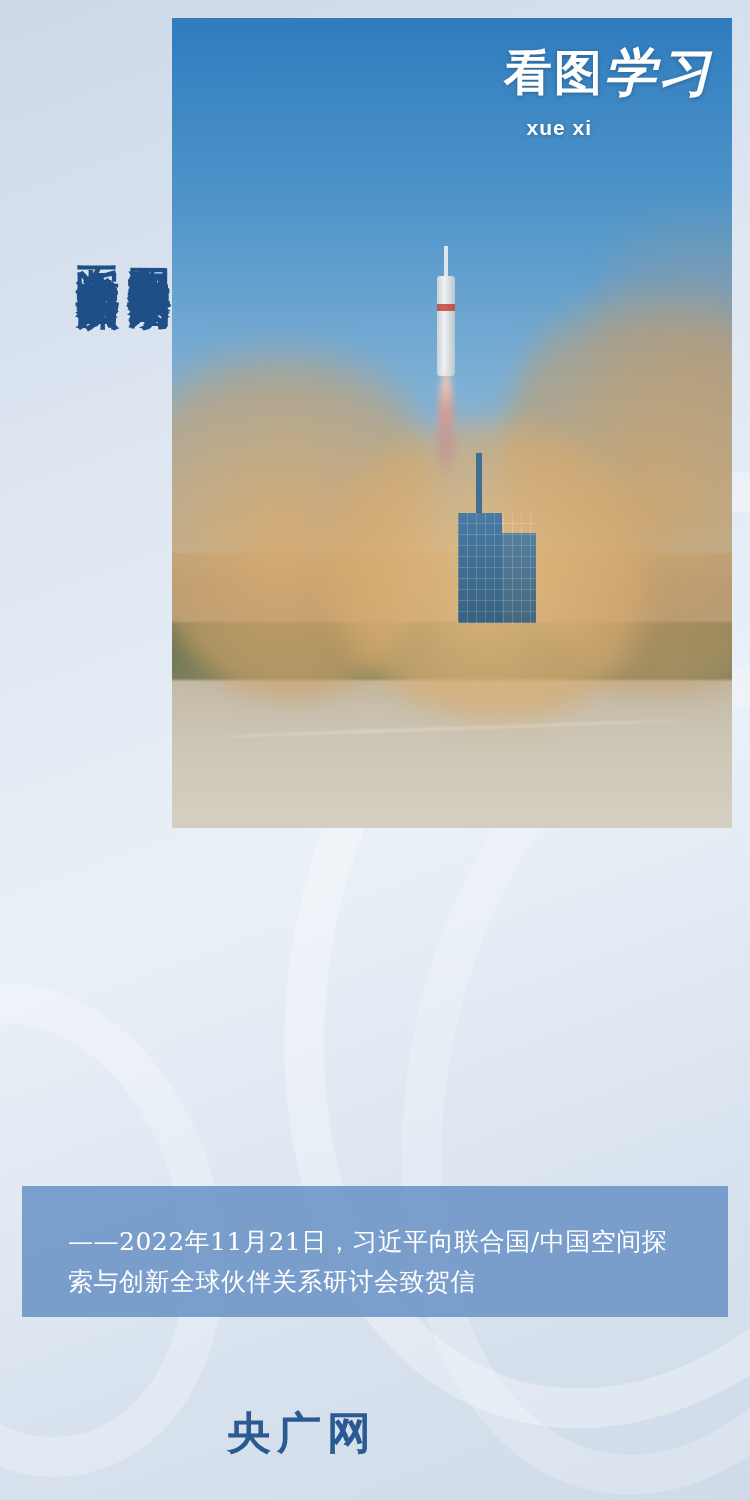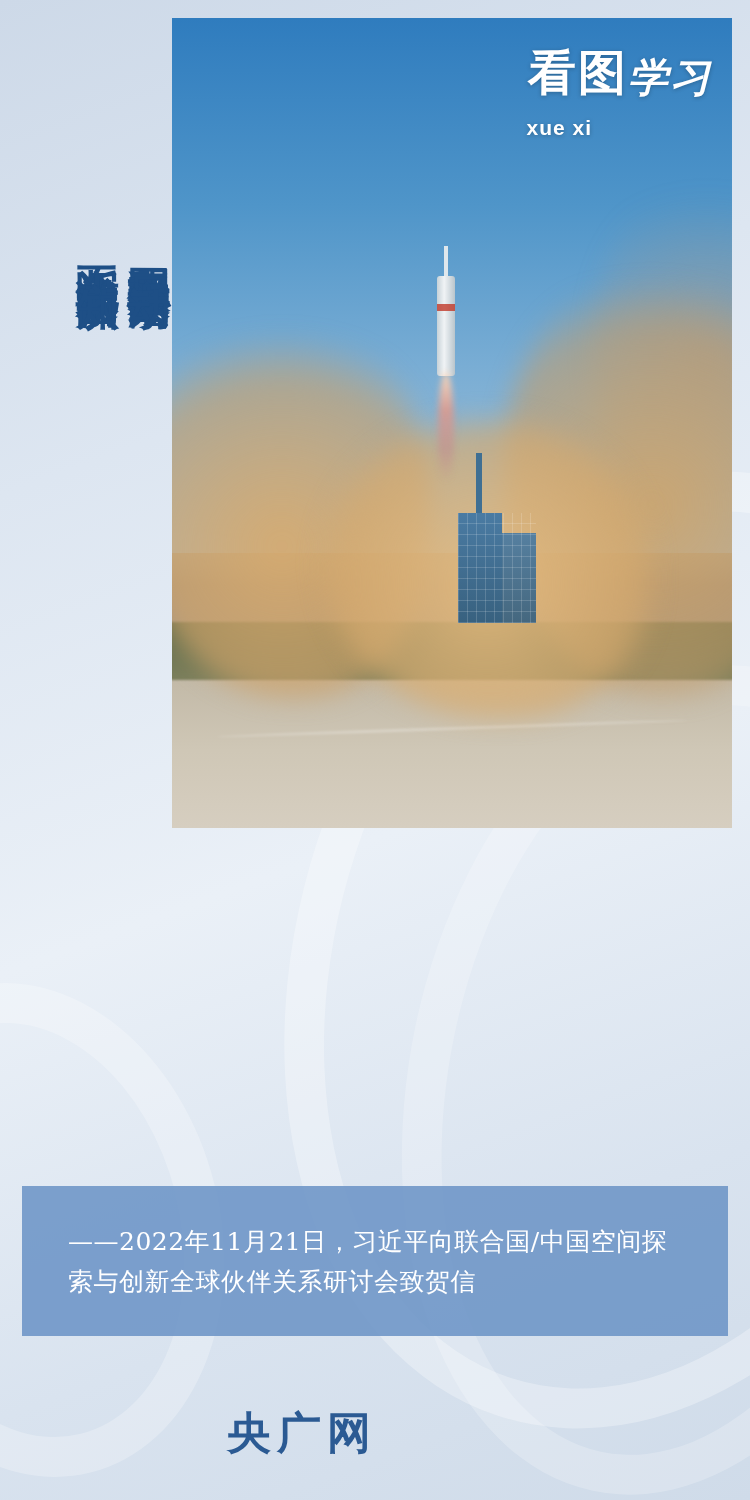--- a/index.html
+++ b/index.html
@@ -189,26 +189,25 @@
   }
   .brand-kan {
     font-family: "DejaVu Serif", serif;
     font-size: 48px;
     font-weight: bold;
     letter-spacing: 2px;
     line-height: 1;
   }
   .brand-xue {
     font-family: "DejaVu Serif", serif;
-    font-size: 40px;
+    font-size: 52px;
     font-weight: bold;
     font-style: italic;
     line-height: .92;
     letter-spacing: 2px;
-    margin-top: 10px;
   }
   .brand-pinyin {
     margin-top: 20px;
     font-size: 21px;
     font-weight: bold;
     letter-spacing: 1px;
     padding-right: 120px;
   }
 
   
@@ -248,21 +247,21 @@
     letter-spacing: 1px;
     text-align: justify;
   }
 
   
   .attrib {
     position: absolute;
     left: 22px;
     top: 1186px;
     width: 706px;
-    height: 150px;
+    height: 131px;
     background: rgba(108,148,198,0.88);
   }
   .attrib-inner {
     padding: 36px 46px 0 46px;
     color: #ffffff;
     font-family: "DejaVu Serif", serif;
     font-size: 25px;
     line-height: 1.58;
     letter-spacing: .5px;
   }

